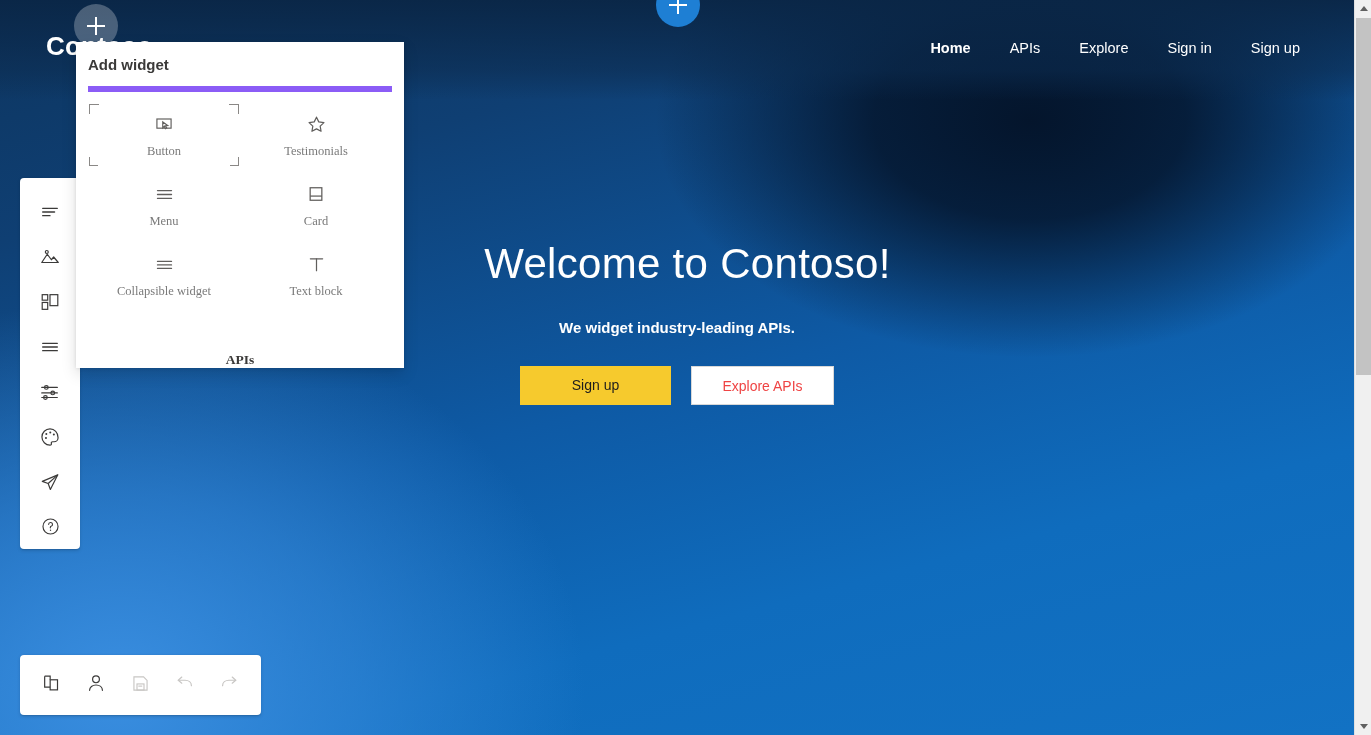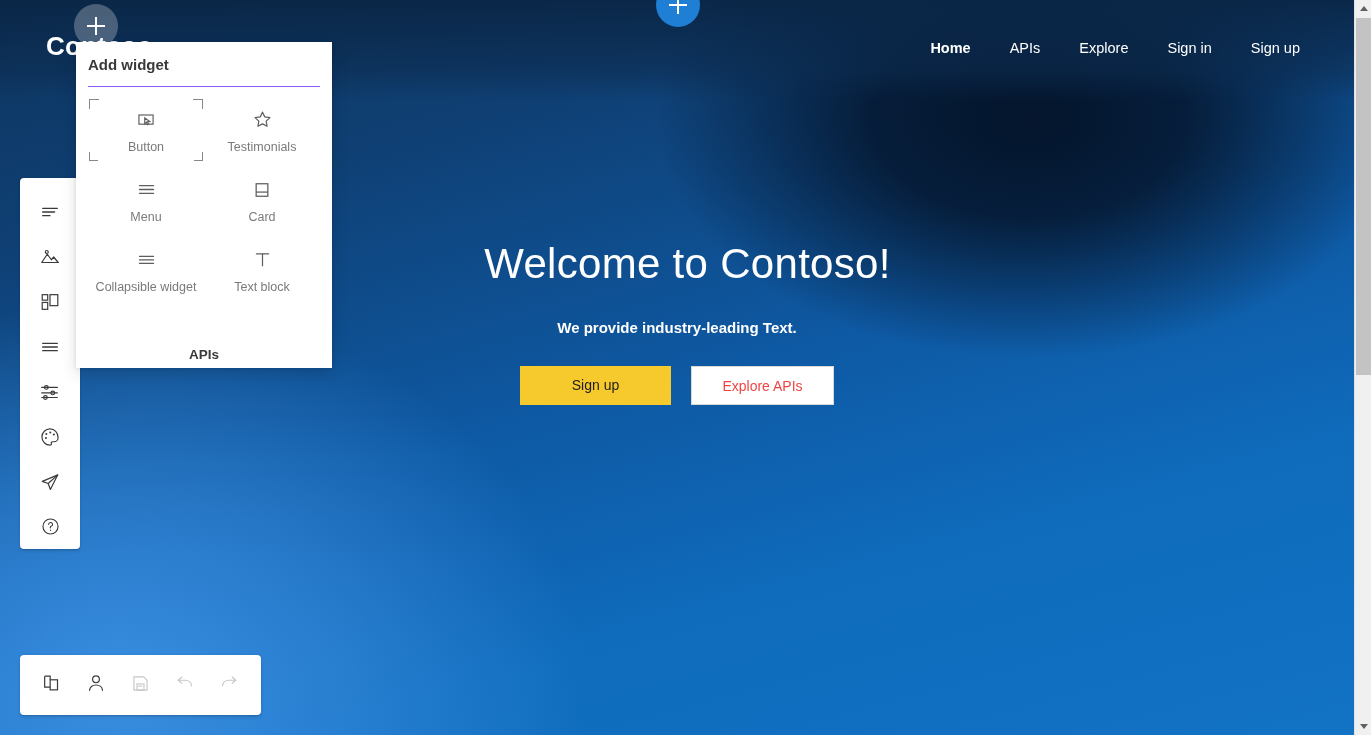--- a/index.html
+++ b/index.html
@@ -124,34 +124,35 @@
   .bottom-item {
     width: 45px; height: 44px;
     display: flex; align-items: center; justify-content: center;
     cursor: pointer;
   }
   .bottom-item.disabled { cursor: default; }
 
   
   #flyout {
     position: absolute; left: 76px; top: 42px;
-    width: 256px; height: 326px;
+    width: 328px; height: 326px;
     background: #ffffff;
     box-shadow: 0 6.4px 14.4px rgba(0,0,0,0.13), 0 1.2px 3.6px rgba(0,0,0,0.11);
     display: flex; flex-direction: column;
     overflow: hidden;
   }
   #flyout-title {
     padding: 14px 0 13px 12px;
     font-size: 15px; font-weight: 700; color: #3b3a39;
   }
   #flyout-body {
     flex: 1; position: relative; overflow: hidden;
-    border-top: 1px solid #8b5cf6;
+    border-top: 6px solid #8b5cf6;
     margin: 0 12px;
+    font-family: Liberation Serif, serif;
   }
   .widget-grid {
     display: grid;
     grid-template-columns: 1fr 1fr;
     padding-top: 8px;
   }
   .widget-cell {
     height: 70px;
     display: flex; flex-direction: column; align-items: center; justify-content: center;
     cursor: pointer; position: relative;
@@ -212,21 +213,21 @@
         <a class="nav-link active" href="#">Home</a>
         <a class="nav-link" href="#">APIs</a>
         <a class="nav-link" href="#">Explore</a>
         <a class="nav-link" href="#">Sign in</a>
         <a class="nav-link" href="#">Sign up</a>
       </nav>
     </div>
 
     <div id="hero">
       <div id="hero-title">Welcome to Contoso!</div>
-      <div id="hero-sub">We provide industry-leading Text.</div>
+      <div id="hero-sub">We widget industry-leading APIs.</div>
       <div id="hero-actions">
         <button class="hero-btn primary">Sign up</button>
         <button class="hero-btn secondary">Explore APIs</button>
       </div>
     </div>
   </div>
 
   <div class="plus-btn" id="plus-top">
     <span class="plus-glyph"></span>
   </div>

